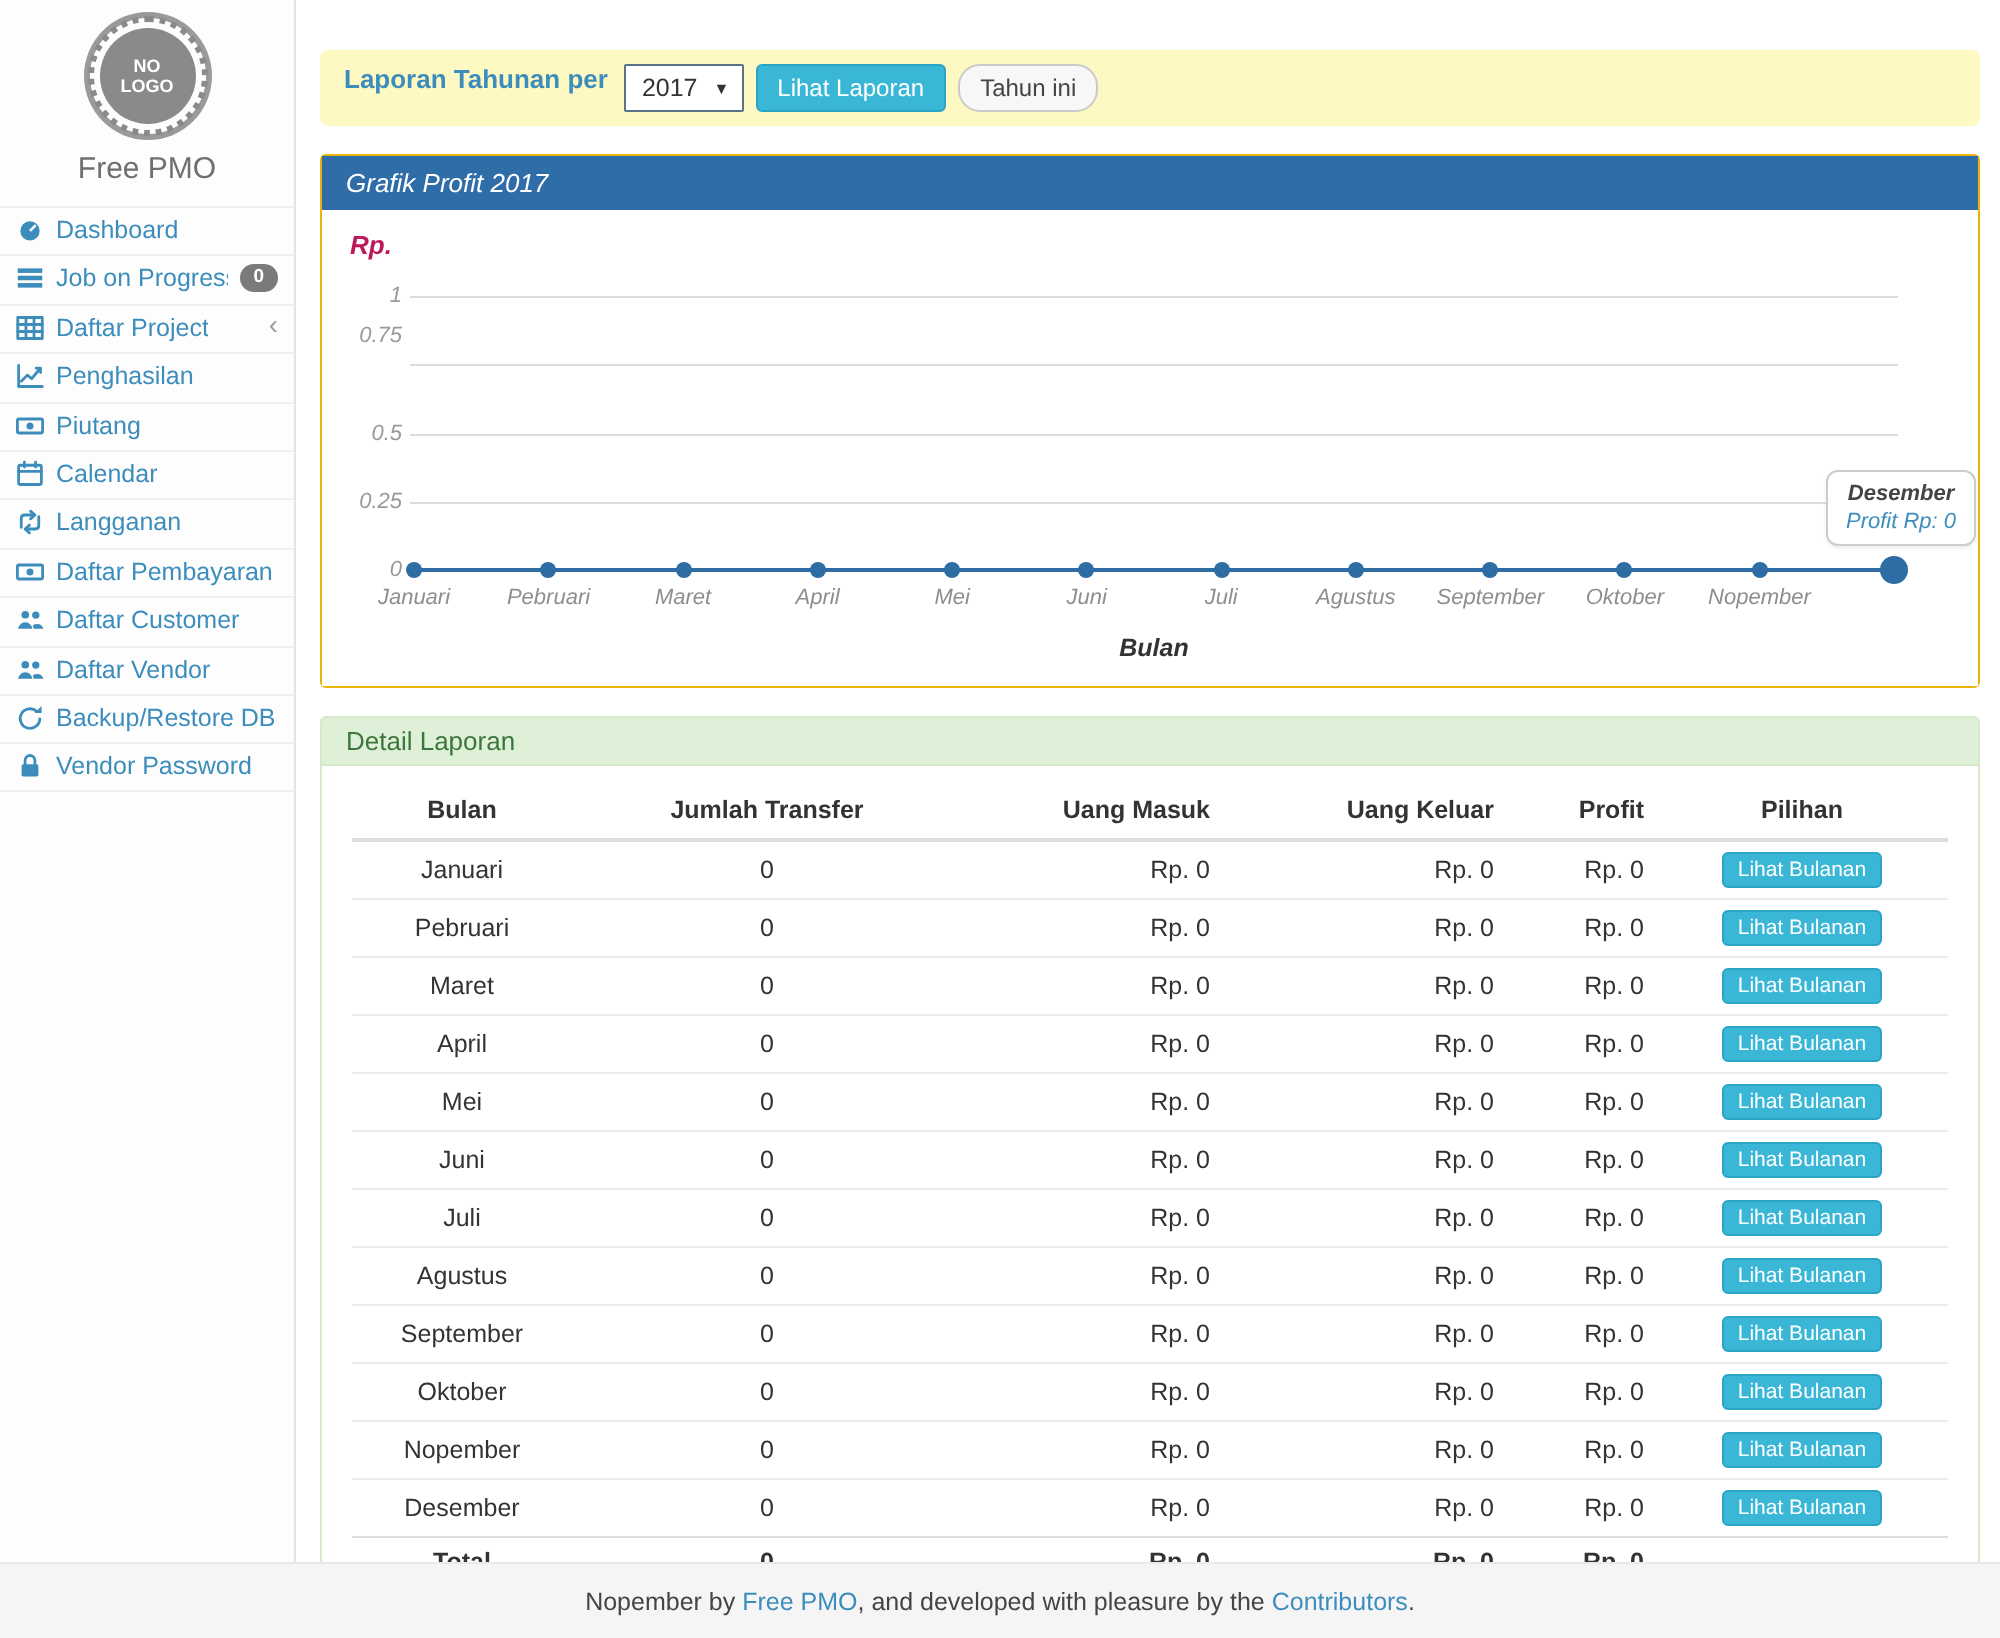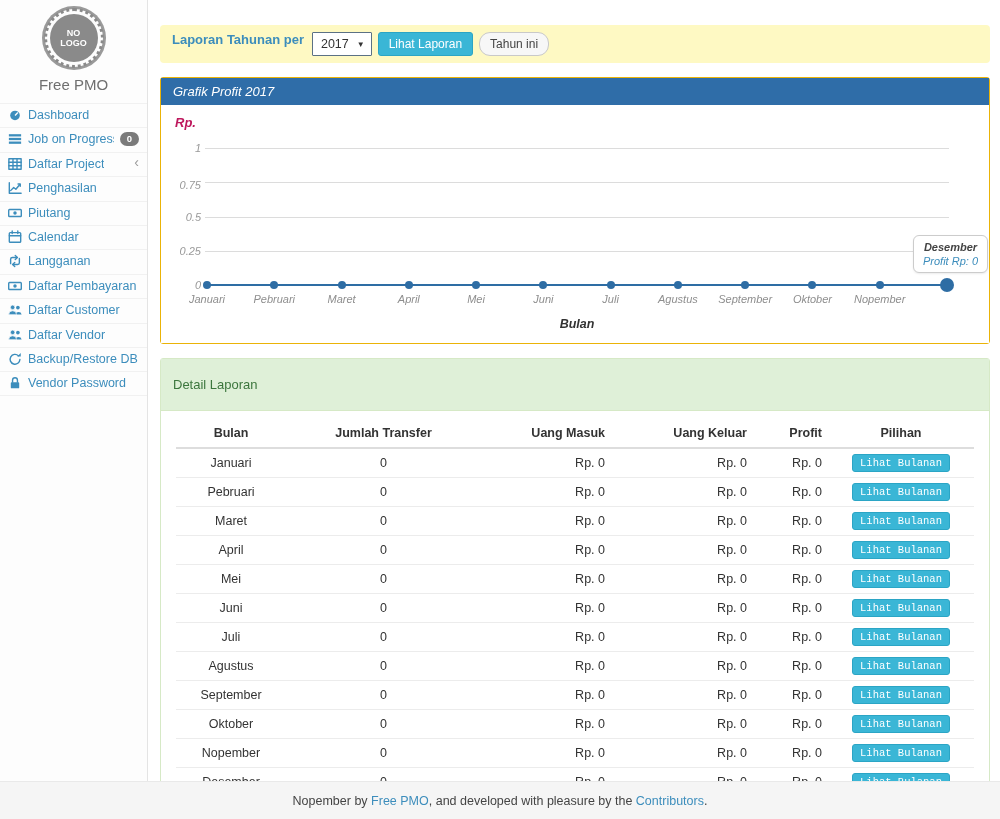--- a/index.html
+++ b/index.html
@@ -79,35 +79,35 @@
   .chart-xlabel { position:absolute; font-weight:bold; color:#333; font-size:12.5px; text-align:center; width:120px; }
   .chart-tip {
     position:absolute; background:#fff; border:1px solid #ccc; border-radius:6px;
     padding:5px 9px; text-align:center; box-shadow:0 1px 2px rgba(0,0,0,.08);
   }
   .chart-tip .t1 { font-weight:bold; color:#444; font-size:11px; }
   .chart-tip .t2 { color:#3c8dbc; font-size:11px; margin-top:2px; }
 
   
   .panel-green { border:1px solid #d6e9c6; }
-  .panel-green .panel-heading { background:#dff0d8; color:#3c763d; padding:18px 12px; font-size:13px; border-bottom:1px solid #d6e9c6; }
+  .panel-green .panel-heading { background:#dff0d8; color:#3c763d; padding:4px 12px; font-size:13px; border-bottom:1px solid #d6e9c6; }
   .detail-body { background:#fff; padding:8px 15px 10px 15px; }
   table { width:100%; border-collapse:collapse; }
   th, td { font-size:12.5px; color:#333; padding:5px 6px; }
   thead th { font-weight:bold; border-bottom:2px solid #ddd; padding:7px 6px; }
   tbody td { border-top:1px solid #ececec; }
   tbody tr:first-child td { border-top:none; }
   tr.total-row td { font-weight:bold; border-top:1px solid #ddd; }
   .c-bulan  { width:110px; text-align:center; }
   .c-jt     { width:195px; text-align:center; }
   .c-um     { width:130px; text-align:right; }
   .c-uk     { width:142px; text-align:right; }
   .c-pf     { width:75px;  text-align:right; }
   .c-act    { text-align:center; }
-  .btn-mini { background:#3ab6d6; border:1px solid #2ba5c5; color:#fff; font-size:10.5px; border-radius:3px; padding:2px 7px; cursor:pointer;font-family:Liberation Mono, monospace; }
+  .btn-mini { background:#3ab6d6; border:1px solid #2ba5c5; color:#fff; font-size:10.5px; border-radius:3px; padding:2px 7px; cursor:pointer; }
 
   
   .footer {
     position:absolute; left:0; right:0; bottom:0; height:38px;
     background:#f5f5f5; border-top:1px solid #e9e9e9;
     display:flex; align-items:center; justify-content:center;
     font-size:12.5px; color:#444;
   }
   .footer a { color:#3c8dbc; }
 </style>
@@ -260,21 +260,21 @@
     <button class="btn btn-cyan">Lihat Laporan</button>
     <button class="btn btn-default">Tahun ini</button>
   </div>
 
   <div class="panel panel-blue">
     <div class="panel-heading">Grafik Profit 2017</div>
     <div class="chart-body" id="chart">
         <div class="chart-ylabel">Rp.</div>
         <div class="ytick" style="top: 37px;">1</div>
         <div class="gridline" style="top: 43px;"></div>
-        <div class="ytick" style="top: 74px;">0.75</div>
+        <div class="ytick" style="top: 57px;">0.75</div>
         <div class="gridline" style="top: 77.25px;"></div>
         <div class="ytick" style="top: 105.5px;">0.5</div>
         <div class="gridline" style="top: 111.5px;"></div>
         <div class="ytick" style="top: 139.75px;">0.25</div>
         <div class="gridline" style="top: 145.75px;"></div>
         <div class="ytick" style="top: 174px;">0</div>
         <div class="dataline" style="left: 46px; width: 740px; top: 179px; background: rgb(46, 109, 164);"></div>
         <div class="dot" style="height: 8px; width: 8px; left: 42px; top: 176px; background: rgb(46, 109, 164);"></div>
         <div class="xtick" style="left: 4px; top: 188px;">Januari</div>
         <div class="dot" style="height: 8px; width: 8px; left: 109.273px; top: 176px; background: rgb(46, 109, 164);"></div>

